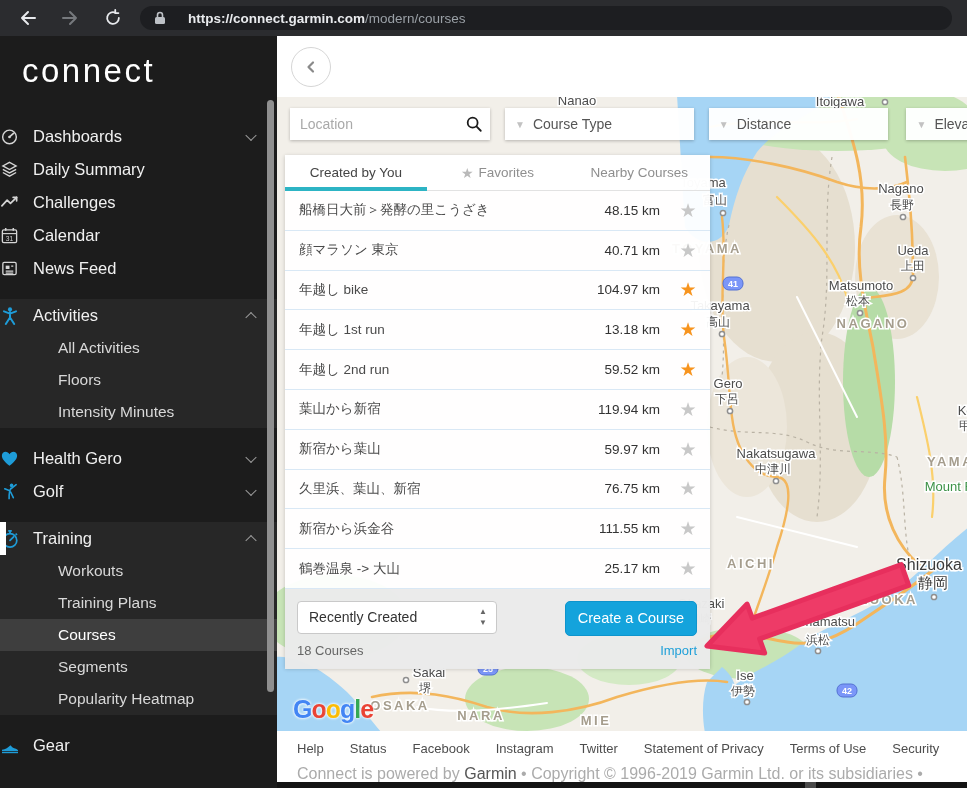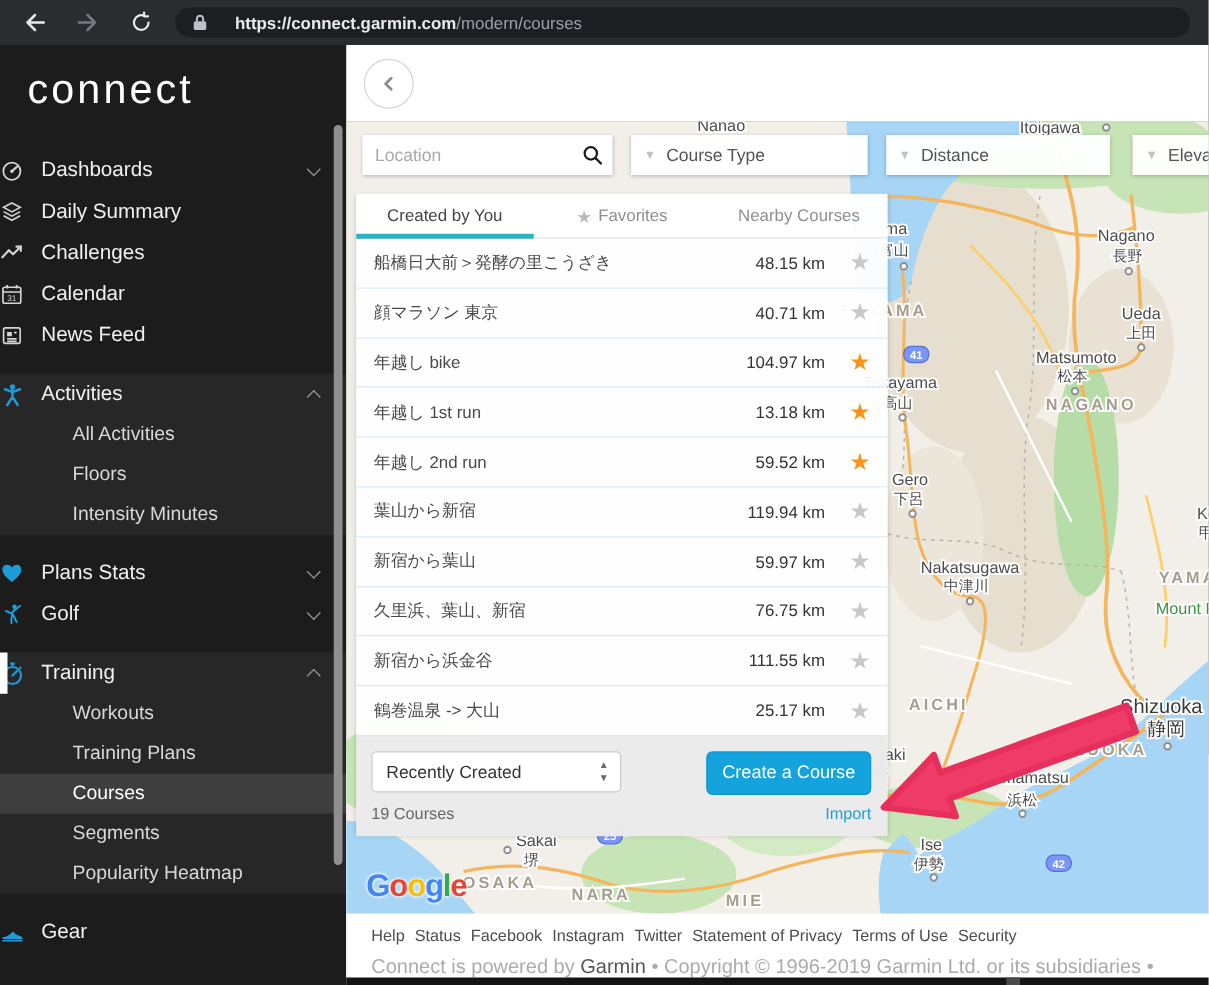--- a/index.html
+++ b/index.html
@@ -80,21 +80,21 @@
   .createbtn{position:absolute;right:13px;top:12px;width:130px;height:33px;background:#14a3dc;
              border:1px solid #0e94cc;border-radius:5px;color:#fff;font-size:14.5px;display:flex;
              align-items:center;justify-content:center;cursor:pointer}
   .countrow{position:absolute;left:12px;right:13px;top:54px;display:flex;justify-content:space-between}
   .ccount{font-size:13px;color:#666}
   .implink{font-size:13px;color:#1e9fd8;cursor:pointer}
   .arrowsvg{position:absolute;left:0;top:0;z-index:6;pointer-events:none}
   
   .cfoot{position:absolute;left:0;top:695px;width:690px;height:51px;background:#fff;padding:10px 0 0 20px;
          box-sizing:border-box}
-  .flinks{display:flex;gap:8px;margin-bottom:9px}
+  .flinks{display:flex;gap:26px;margin-bottom:9px}
   .flink{font-size:13px;color:#4d4d4d;cursor:pointer;white-space:nowrap}
   .copyr{font-size:16px;color:#ababab}
   .copyr .brand{color:#555}
   .bstrip{position:absolute;left:0;top:746px;width:690px;height:6px;background:#141414}
   .bnotch{position:absolute;left:528px;top:746px;width:11px;height:6px;background:#4a4a4a}
 </style>
 </head>
 <body>
 
 <div class="bbar">
@@ -201,21 +201,21 @@
           <span class="lbl">Intensity Minutes</span>
         </div>
       </div>
       <div class="sec base">
         <div class="item">
           <span class="icn accent">
             <svg viewBox="0 0 20 20" width="19" height="19">
               <path d="M10 17.5 C4 13 2 10 2 6.8 C2 4.6 3.8 3 5.9 3 C7.6 3 9.2 4 10 5.5 C10.8 4 12.4 3 14.1 3 C16.2 3 18 4.6 18 6.8 C18 10 16 13 10 17.5 Z" fill="currentColor"></path>
             </svg>
           </span>
-          <span class="lbl">Plans Stats</span>
+          <span class="lbl">Health Gero</span>
           <span class="chev down"></span>
         </div>
         <div class="item">
           <span class="icn accent">
             <svg viewBox="0 0 20 20" width="19" height="19" fill="none" stroke="currentColor" stroke-width="1.7" stroke-linecap="round">
               <circle cx="12.2" cy="3.6" r="1.9" fill="currentColor" stroke="none"></circle>
               <path d="M11.6 6.5 C10 9 9.4 12 9.6 17.5 M11.8 7 L17 2.8 M11.2 10.5 L14 16.5 M9.6 9 L5 7.2"></path>
             </svg>
           </span>
           <span class="lbl">Golf</span>
@@ -471,21 +471,21 @@
       <div class="pfoot">
         <div class="sortsel">
           <span>Recently Created</span>
           <span class="sortarrows">
               <span>▲</span>
               <span>▼</span>
             </span>
         </div>
         <div class="createbtn" style="background: rgb(20, 163, 220);">Create a Course</div>
         <div class="countrow">
-          <span class="ccount">19 Courses</span>
+          <span class="ccount">18 Courses</span>
           <span class="implink" style="color: rgb(30, 159, 216);">Import</span>
         </div>
       </div>
     </div>
 
     <svg class="arrowsvg" width="690" height="634" viewBox="0 0 690 634">
       <polygon id="arrowpoly" points="624.3,467.6 475.2,521.1 470.1,507.0 430,549 487.7,556.0 482.6,541.9 631.7,488.4" fill="#ee3b67" stroke="#e72f5d" stroke-width="5" stroke-linejoin="round"></polygon>
     </svg>
   </div>
 

